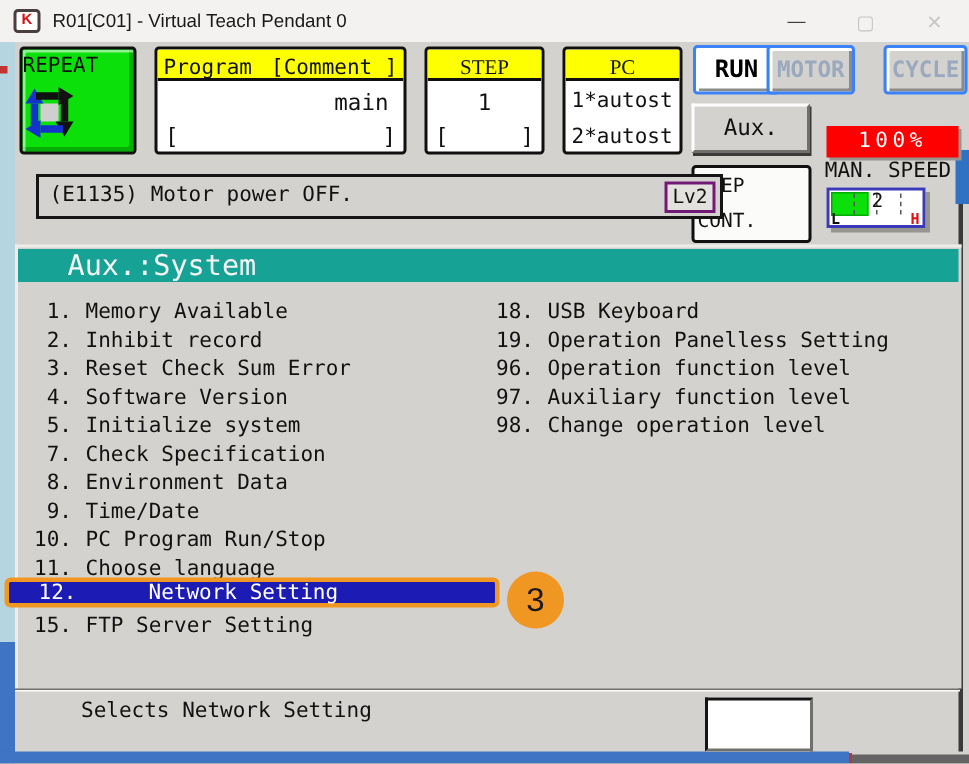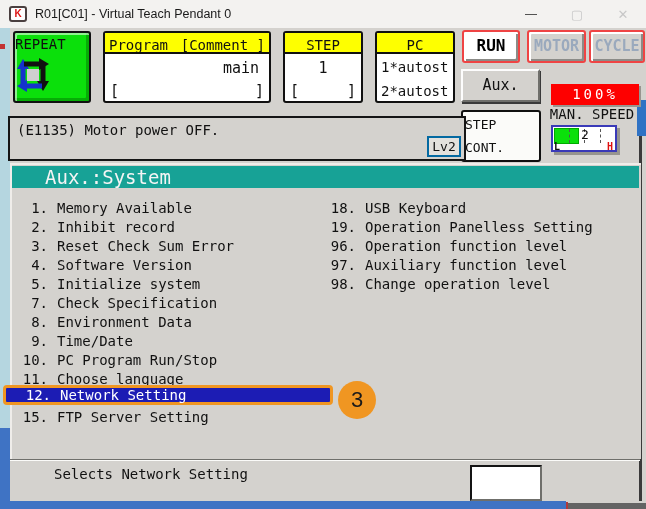--- a/index.html
+++ b/index.html
@@ -34,35 +34,35 @@
   
   .repeat-btn{position:absolute; left:13px; top:31px; width:78px; height:72px; background:var(--repeat-green);
       border:2px solid #101010; border-radius:3px; text-align:left;
       box-shadow:inset 2px 2px 0 rgba(255,255,255,.55), inset -3px -3px 0 rgba(0,110,0,.45);}
   .repeat-btn .lbl{font-size:14px; padding-top:3px; color:#101010;}
   .repeat-btn svg{margin-top:5px;}
 
   .val-panel{position:absolute; background:#fff; border:2px solid #101010; border-radius:3px; overflow:hidden;}
   .val-head{background:var(--panel-yellow); border-bottom:2px solid #101010; height:21px; line-height:19px;
             font-size:14px; padding:3px 4px; display:flex; justify-content:space-between;}
-  .val-head.center{justify-content:center;}
+  .val-head.center{justify-content:center;font-family:Liberation Serif, serif;}
   .panel-program{left:103px; top:31px; width:168px; height:72px;}
   .panel-step{left:283px; top:31px; width:80px; height:72px;}
   .panel-pc{left:375px; top:31px; width:80px; height:72px;}
   .prog-main{font-size:15px; text-align:right; padding:5px 10px 0 0;}
   .bracket-row{position:absolute; left:0; right:0; bottom:1px; display:flex; justify-content:space-between;
                font-size:15px; padding:0 5px;}
   .step-val{font-size:15px; text-align:center; padding-top:5px;}
   .pc-line{font-size:14px; padding:3px 0 0 4px; line-height:21px;}
 
-  .top-btn{position:absolute; top:30px; height:33px; background:var(--screen-gray); border:2px solid #ef4444;
+  .top-btn{position:absolute; top:30px; height:33px; background:var(--screen-gray); border:2px solid #3b82f6;
            border-radius:3px; text-align:center; font-weight:bold; font-size:15px; line-height:28px;
            box-shadow:inset 2px 2px 0 #ffffff, inset -2px -2px 0 #8b8b87;}
   .btn-run{left:462px; width:58px; background:#fff; color:#000; font-size:16px;}
-  .btn-motor{left:527px; width:59px; color:#9aa9bd;}
+  .btn-motor{left:511px; width:59px; color:#9aa9bd;}
   .btn-cycle{left:589px; width:56px; color:#9aa9bd;}
 
   .aux-btn{position:absolute; left:461px; top:69px; width:79px; height:33px; background:var(--screen-gray);
            border-top:2px solid #fdfdfd; border-left:2px solid #fdfdfd; border-right:2px solid #6f6f6b;
            border-bottom:2px solid #6f6f6b; box-shadow:1px 2px 0 #3a3a3a;
            font-size:15px; text-align:center; line-height:29px;}
 
   .repspd-label{position:absolute; left:545px; top:62px; width:96px; text-align:center; font-size:15px; letter-spacing:1px;}
   .repspd-bar{position:absolute; left:551px; top:84px; width:88px; height:21px; background:var(--speed-red);
               color:#fff; font-weight:normal; font-size:14px; text-align:center; line-height:21px; letter-spacing:3px;
@@ -75,41 +75,41 @@
   .gauge{position:absolute; left:551px; top:125px; width:66px; height:27px; background:#fff;
          border:2px solid #3a3ab8; box-shadow:3px 3px 0 #97958f;}
   .gauge-fill{position:absolute; left:1px; top:1px; width:25px; height:16px; background:var(--repeat-green);
               border:1px solid #0a0;}
   .gauge-val{position:absolute; left:28px; top:0; font-size:13px;}
   .gauge-tick{position:absolute; top:2px; bottom:7px; border-left:1px dashed #555;}
   .gauge-L{position:absolute; left:1px; bottom:-2px; font-size:10px; font-weight:bold; color:#101010;}
   .gauge-H{position:absolute; right:2px; bottom:-2px; font-size:10px; font-weight:bold; color:#e01010;}
 
   
-  .msg-box{position:absolute; left:8px; top:116px; width:458px; height:45px; background:var(--screen-gray);
+  .msg-box{position:absolute; left:24px; top:116px; width:458px; height:30px; background:var(--screen-gray);
            border:2px solid #151515;}
   .msg-text{font-size:14px; padding:4px 0 0 7px;}
-  .lv-box{position:absolute; right:3px; bottom:2px; width:34px; height:21px; border:2px solid #0369a1;
+  .lv-box{position:absolute; right:3px; bottom:2px; width:34px; height:21px; border:2px solid #701a75;
           background:#e3e1dd; font-size:13px; text-align:center; line-height:17px;}
 
   
   .menu-panel{position:absolute; left:10px; top:163px; width:631px; height:296px; background:var(--screen-gray);
               border-top:2px solid #efedea; border-left:2px solid #efedea;}
   .menu-title{position:absolute; left:12px; top:166px; width:627px; height:22px; background:var(--teal-header);
               color:#f4f4f4; font-size:19px; line-height:22px; padding-left:33px;}
   .menu-col{position:absolute; top:199px;}
   .col-left{left:14px; width:320px;}
   .col-right{left:322px; width:310px;}
   .menu-row{height:19px; line-height:19px; display:flex; font-size:14px; cursor:default;}
   .mnum{width:34px; text-align:right; flex:none;}
   .mlabel{margin-left:9px; white-space:nowrap;}
   .row-selected{position:relative; z-index:3;}
   .sel-box{position:absolute; left:-11px; top:-4px; width:330px; height:20px; background:var(--selection-blue);
            border:3px solid var(--annotation-orange); border-radius:4px; color:#fff;
-           display:flex; align-items:center; padding-left:11px; line-height:20px;}
+           display:flex; align-items:center; padding-left:11px; line-height:20px;gap:39px;}
   .badge{position:absolute; left:338px; top:381px; width:38px; height:38px; border-radius:50%;
          background:var(--annotation-orange); color:#1a1a1a; font:22px/38px "Liberation Sans", sans-serif;
          text-align:center; z-index:4;}
 
   
   .footer-sep{position:absolute; left:10px; top:459px; width:630px; height:0;
               border-top:1px solid #6f6f6b; border-bottom:1px solid #fbfbf9;}
   .footer-hint{position:absolute; left:54px; top:466px; font-size:14px;}
   .footer-box{position:absolute; left:470px; top:465px; width:72px; height:36px; background:#fff;
               border:2px solid #141414; border-right-color:#6f6f6b; border-bottom-color:#6f6f6b;}

